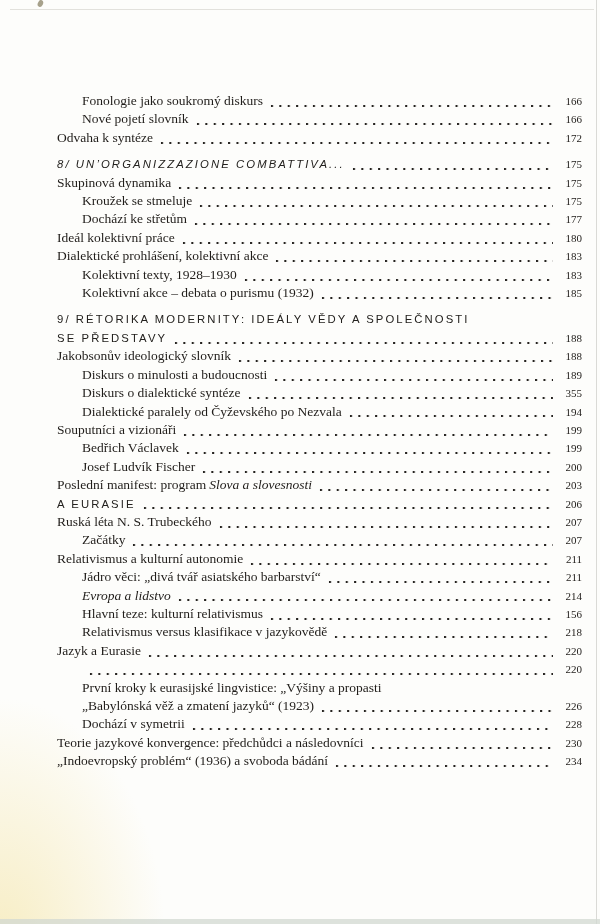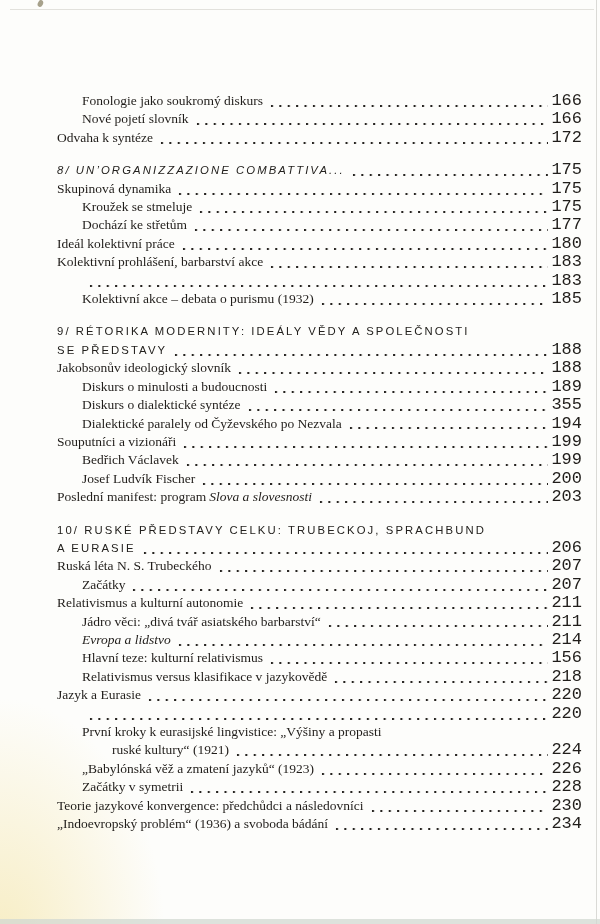--- a/index.html
+++ b/index.html
@@ -13,36 +13,36 @@
   }
   .edge-top    { position:absolute; top:9px; left:10px; right:6px; height:1px; background:rgba(165,162,150,.30); }
   .edge-right  { position:absolute; top:0; bottom:0; right:3px; width:1px; background:rgba(130,128,120,.28); }
   .edge-bottom { position:absolute; left:0; right:0; bottom:0; height:5px; background:#d2d8d2; opacity:.75; }
   .speck { position:absolute; left:38px; top:0; width:5px; height:7px; background:#8a8266;
            transform:rotate(28deg); border-radius:45% 60% 50% 50%; opacity:.75; }
 
   .toc { position:absolute; left:57px; top:92px; width:525px; }
   .row { display:flex; align-items:baseline; white-space:nowrap;
          font-size:13.5px; line-height:18.4px; }
-  .row.gap { margin-top:14px; }
+  .row.gap { margin-top:8px; }
   .i1 { padding-left:25px;align-items:center; }
   .i2 { padding-left:55px; }
   .text { flex:0 0 auto; }
   .serif-italic .text, .it { font-style:italic; }
   .it { padding-left:3px; }
   .sans, .sans-italic {
     font-family:"Liberation Sans","DejaVu Sans",sans-serif;
     font-size:11.3px; letter-spacing:2.1px; line-height:18.4px; color:#23211e;
   }
   .sans-italic .text { font-style:italic; }
   .leader { flex:1 1 auto; height:4px; margin:0 3px 0 7px; align-self:flex-end; margin-bottom:2.5px;
     background-image:radial-gradient(circle at 2px 2px, #25221f 1.05px, rgba(0,0,0,0) 1.45px);
     background-size:8.4px 4px; background-repeat:repeat-x; min-width:8px; }
-  .pagenum { flex:0 0 auto; min-width:26px; text-align:right; font-size:17px;
-             font-family:Liberation Mono, monospace; font-style:normal; letter-spacing:0; }
+  .pagenum { flex:0 0 auto; min-width:26px; text-align:right; font-size:11px;
+             font-family:Liberation Serif, serif; font-style:normal; letter-spacing:0; }
 </style>
 </head>
 <body>
 
 <div class="page">
   <div class="edge-top"></div>
   <div class="edge-right"></div>
   <div class="edge-bottom"></div>
   <div class="speck"></div>
   <div class="toc">
@@ -80,25 +80,26 @@
         <span class="text">Dochází ke střetům</span>
         <span class="leader"></span>
         <span class="pagenum">177</span>
       </div>
       <div class="row i0">
         <span class="text">Ideál kolektivní práce</span>
         <span class="leader"></span>
         <span class="pagenum">180</span>
       </div>
       <div class="row i0">
-        <span class="text">Kolektivní prohlášení, barbarství akce</span>
+        <span class="text">Dialektické prohlášení, kolektivní akce</span>
         <span class="leader"></span>
         <span class="pagenum">183</span>
       </div>
       <div class="row i1">
+        <span class="text">Kolektivní texty, 1928–1930</span>
         <span class="leader"></span>
         <span class="pagenum">183</span>
       </div>
       <div class="row i1">
         <span class="text">Kolektivní akce – debata o purismu (1932)</span>
         <span class="leader"></span>
         <span class="pagenum">185</span>
       </div>
       <div class="row i0 gap sans">
         <span class="text">9/ RÉTORIKA MODERNITY: IDEÁLY VĚDY A SPOLEČNOSTI</span>
@@ -142,23 +143,20 @@
         <span class="text">Josef Ludvík Fischer</span>
         <span class="leader"></span>
         <span class="pagenum">200</span>
       </div>
       <div class="row i0">
         <span class="text">Poslední manifest: program</span>
         <span class="it">Slova a slovesnosti</span>
         <span class="leader"></span>
         <span class="pagenum">203</span>
       </div>
-      <div class="row i0 gap sans">
-        <span class="text">10/ RUSKÉ PŘEDSTAVY CELKU: TRUBECKOJ, SPRACHBUND</span>
-      </div>
       <div class="row i0 sans">
         <span class="text">A EURASIE</span>
         <span class="leader"></span>
         <span class="pagenum">206</span>
       </div>
       <div class="row i0">
         <span class="text">Ruská léta N. S. Trubeckého</span>
         <span class="leader"></span>
         <span class="pagenum">207</span>
       </div>
@@ -197,32 +195,27 @@
         <span class="leader"></span>
         <span class="pagenum">220</span>
       </div>
       <div class="row i1">
         <span class="leader"></span>
         <span class="pagenum">220</span>
       </div>
       <div class="row i1">
         <span class="text">První kroky k eurasijské lingvistice: „Výšiny a propasti</span>
       </div>
-      <div class="row i2">
-        <span class="text">ruské kultury“ (1921)</span>
-        <span class="leader"></span>
-        <span class="pagenum">224</span>
-      </div>
       <div class="row i1">
         <span class="text">„Babylónská věž a zmatení jazyků“ (1923)</span>
         <span class="leader"></span>
         <span class="pagenum">226</span>
       </div>
       <div class="row i1">
-        <span class="text">Začátky v symetrii</span>
+        <span class="text">Dochází v symetrii</span>
         <span class="leader"></span>
         <span class="pagenum">228</span>
       </div>
       <div class="row i0">
         <span class="text">Teorie jazykové konvergence: předchůdci a následovníci</span>
         <span class="leader"></span>
         <span class="pagenum">230</span>
       </div>
       <div class="row i0">
         <span class="text">„Indoevropský problém“ (1936) a svoboda bádání</span>

